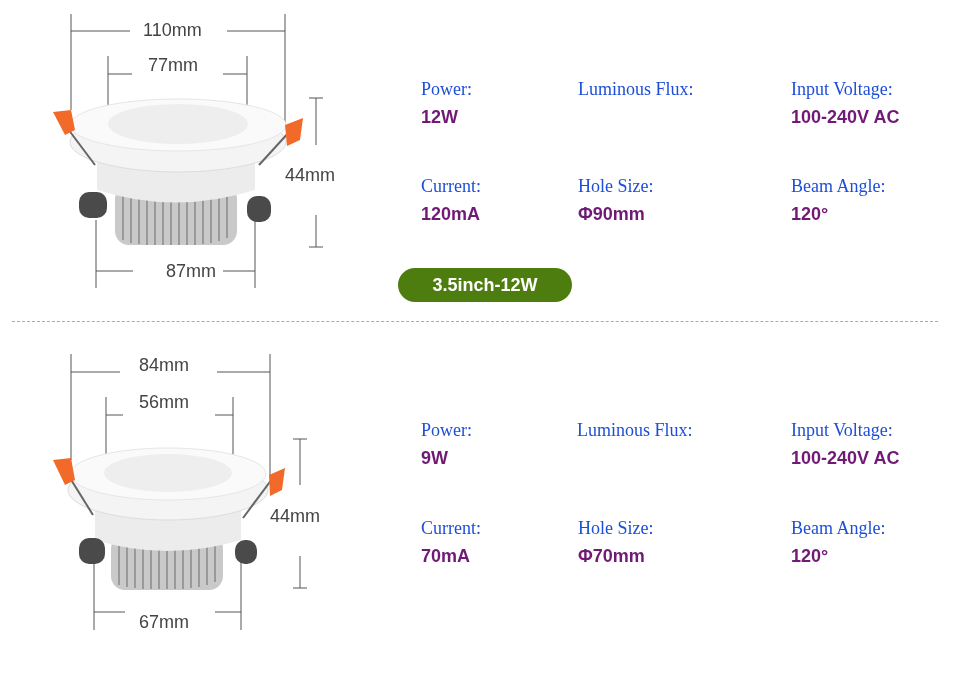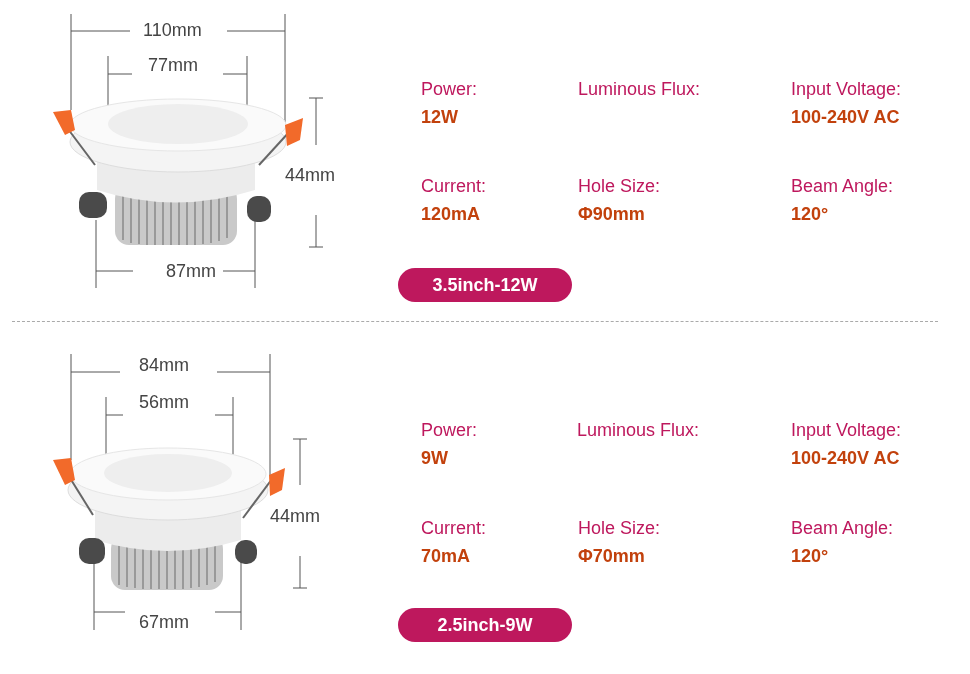--- a/index.html
+++ b/index.html
@@ -6,24 +6,24 @@
   body { width: 970px; height: 674px; position: relative; overflow: hidden;
          font-family: "Liberation Sans", "DejaVu Sans", sans-serif; color: #333; }
   .section { position: absolute; left: 0; width: 970px; }
   .sec1 { top: 0; height: 320px; }
   .sec2 { top: 340px; height: 334px; }
 
   .diagram { position: absolute; left: 0; top: 0; width: 340px; height: 264px; margin-left: 35px; }
   .dim-text { position: absolute; font-size: 18px; color: #444; background: #fff; padding: 0 4px; line-height: 20px; }
 
   .spec { position: absolute; }
-  .spec .lbl { font-size: 18px; color: #be185d; line-height: 22px; }
-  .spec .val { font-size: 18px; color: #c2410c; font-weight: bold; line-height: 22px; margin-top: 6px; }
+  .spec .lbl { font-size: 18px; color: #1d4ed8; line-height: 22px; font-family: Liberation Serif, serif; }
+  .spec .val { font-size: 18px; color: #701a75; font-weight: bold; line-height: 22px; margin-top: 6px; }
 
-  .badge { position: absolute; background: #be185d; color: #fff; font-size: 18px; font-weight: bold;
+  .badge { position: absolute; background: #4d7c0f; color: #fff; font-size: 18px; font-weight: bold;
            border-radius: 17px; height: 34px; line-height: 34px; text-align: center; width: 174px; }
 
   .divider { position: absolute; left: 12px; top: 321px; width: 926px; border-top: 1px dashed #aaa; }
 </style>
 </head>
 <body>
 
 <div class="section sec1">
   <div class="diagram">
     <svg width="340" height="300" style="position:absolute;left:0;top:0">
@@ -181,14 +181,13 @@
   </div>
   <div class="spec" style="left:578px;top:177px">
     <div class="lbl">Hole Size:</div>
     <div class="val">Φ70mm</div>
   </div>
   <div class="spec" style="left:791px;top:177px">
     <div class="lbl">Beam Angle:</div>
     <div class="val">120°</div>
   </div>
 
-  <div class="badge" style="left:398px;top:268px">2.5inch-9W</div>
 </div>
 
 </body></html>

